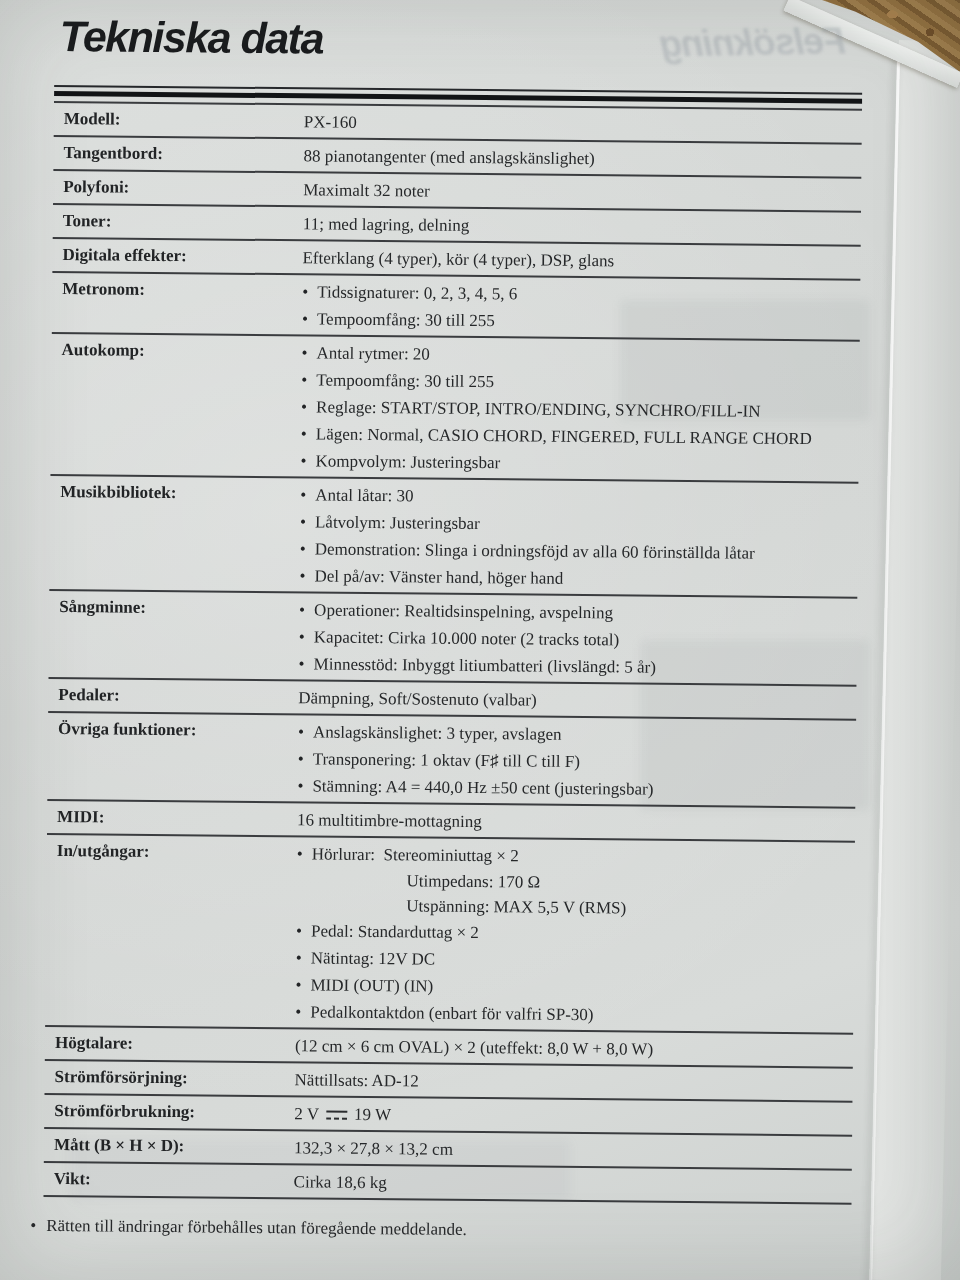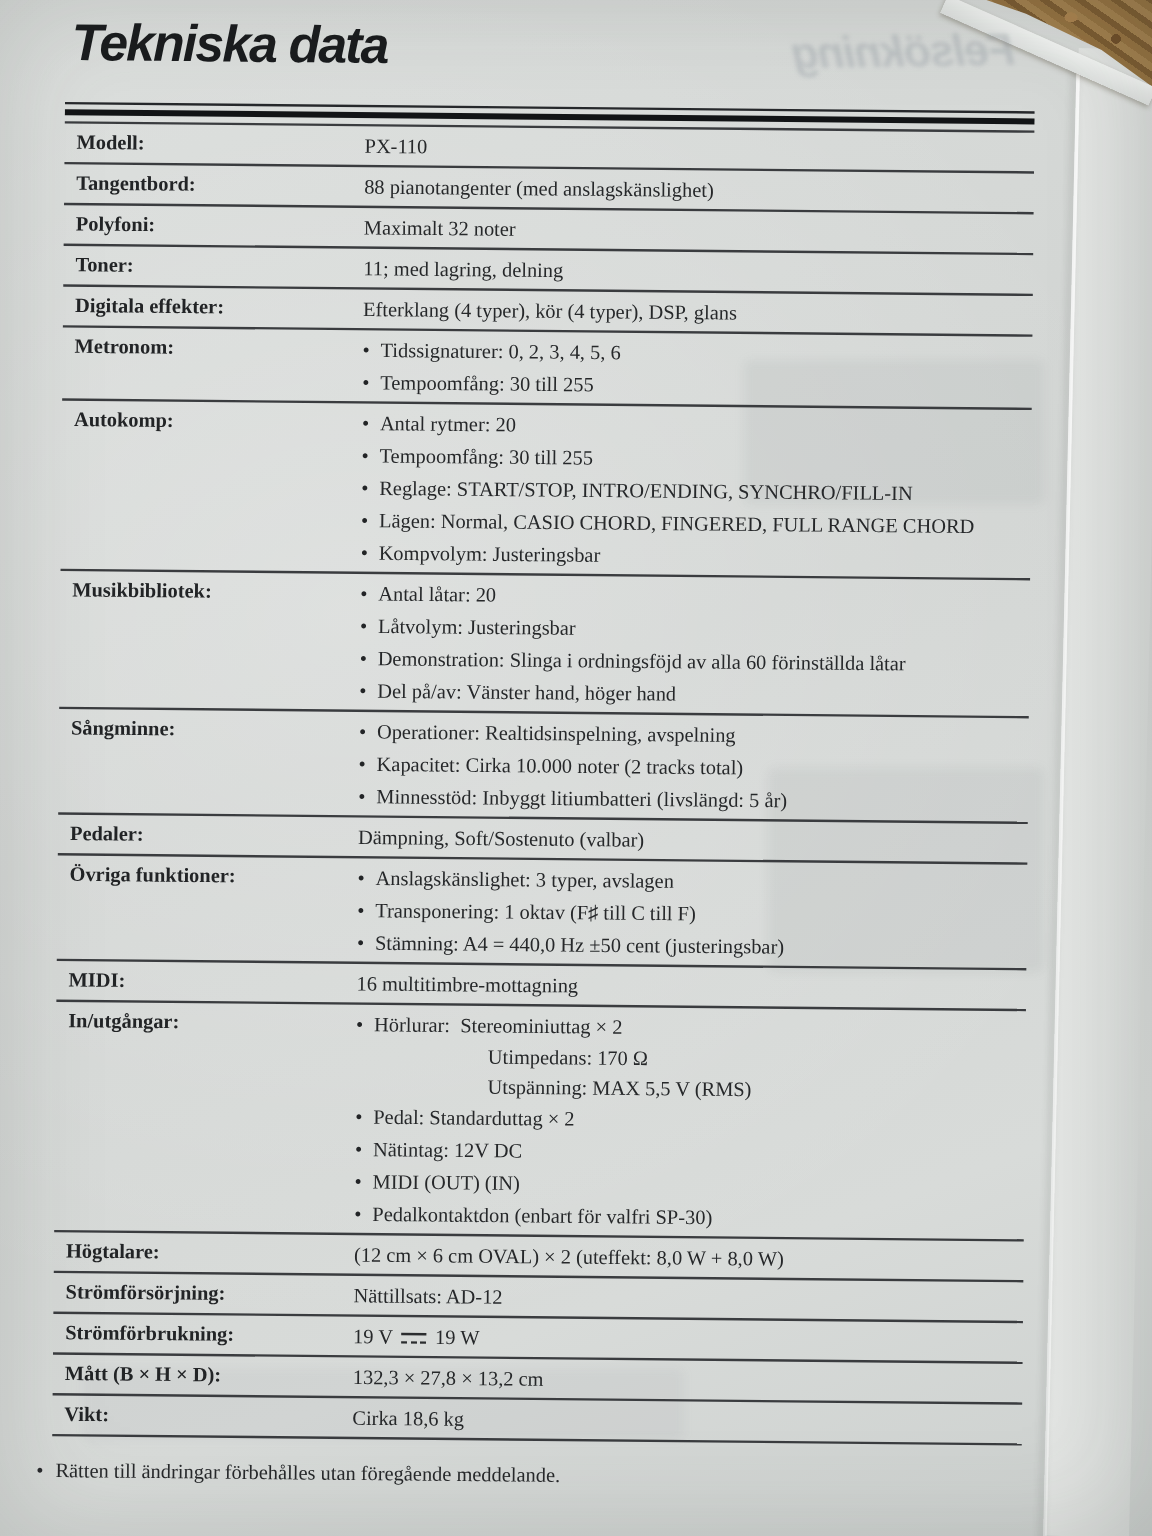--- a/index.html
+++ b/index.html
@@ -119,21 +119,21 @@
   <div class="bleed-smudge smudge3"></div>
 
   <div class="content">
     <h1 class="page-title">Tekniska data</h1>
     <div class="title-rule"></div>
     <div class="spec-table">
       <div id="rows">
           <div class="spec-row">
             <div class="spec-label">Modell:</div>
             <div class="spec-value">
-              <div class="spec-item no-bullet"><span>PX-110</span></div>
+              <div class="spec-item no-bullet"><span>PX-160</span></div>
             </div>
           </div>
           <div class="spec-row">
             <div class="spec-label">Tangentbord:</div>
             <div class="spec-value">
               <div class="spec-item no-bullet"><span>88 pianotangenter (med anslagskänslighet)</span></div>
             </div>
           </div>
           <div class="spec-row">
             <div class="spec-label">Polyfoni:</div>
@@ -166,21 +166,21 @@
               <div class="spec-item"><span class="bullet">•</span><span>Antal rytmer: 20</span></div>
               <div class="spec-item"><span class="bullet">•</span><span>Tempoomfång: 30 till 255</span></div>
               <div class="spec-item"><span class="bullet">•</span><span>Reglage: START/STOP, INTRO/ENDING, SYNCHRO/FILL-IN</span></div>
               <div class="spec-item"><span class="bullet">•</span><span>Lägen: Normal, CASIO CHORD, FINGERED, FULL RANGE CHORD</span></div>
               <div class="spec-item"><span class="bullet">•</span><span>Kompvolym: Justeringsbar</span></div>
             </div>
           </div>
           <div class="spec-row">
             <div class="spec-label">Musikbibliotek:</div>
             <div class="spec-value">
-              <div class="spec-item"><span class="bullet">•</span><span>Antal låtar: 20</span></div>
+              <div class="spec-item"><span class="bullet">•</span><span>Antal låtar: 30</span></div>
               <div class="spec-item"><span class="bullet">•</span><span>Låtvolym: Justeringsbar</span></div>
               <div class="spec-item"><span class="bullet">•</span><span>Demonstration: Slinga i ordningsföjd av alla 60 förinställda låtar</span></div>
               <div class="spec-item"><span class="bullet">•</span><span>Del på/av: Vänster hand, höger hand</span></div>
             </div>
           </div>
           <div class="spec-row">
             <div class="spec-label">Sångminne:</div>
             <div class="spec-value">
               <div class="spec-item"><span class="bullet">•</span><span>Operationer: Realtidsinspelning, avspelning</span></div>
               <div class="spec-item"><span class="bullet">•</span><span>Kapacitet: Cirka 10.000 noter (2 tracks total)</span></div>
@@ -227,21 +227,21 @@
           </div>
           <div class="spec-row">
             <div class="spec-label">Strömförsörjning:</div>
             <div class="spec-value">
               <div class="spec-item no-bullet"><span>Nättillsats: AD-12</span></div>
             </div>
           </div>
           <div class="spec-row">
             <div class="spec-label">Strömförbrukning:</div>
             <div class="spec-value">
-              <div class="spec-item no-bullet"><span>19 V</span><span class="dc-sym"></span><span>19 W</span></div>
+              <div class="spec-item no-bullet"><span>2 V</span><span class="dc-sym"></span><span>19 W</span></div>
             </div>
           </div>
           <div class="spec-row">
             <div class="spec-label">Mått (B × H × D):</div>
             <div class="spec-value">
               <div class="spec-item no-bullet"><span>132,3 × 27,8 × 13,2 cm</span></div>
             </div>
           </div>
           <div class="spec-row">
             <div class="spec-label">Vikt:</div>

